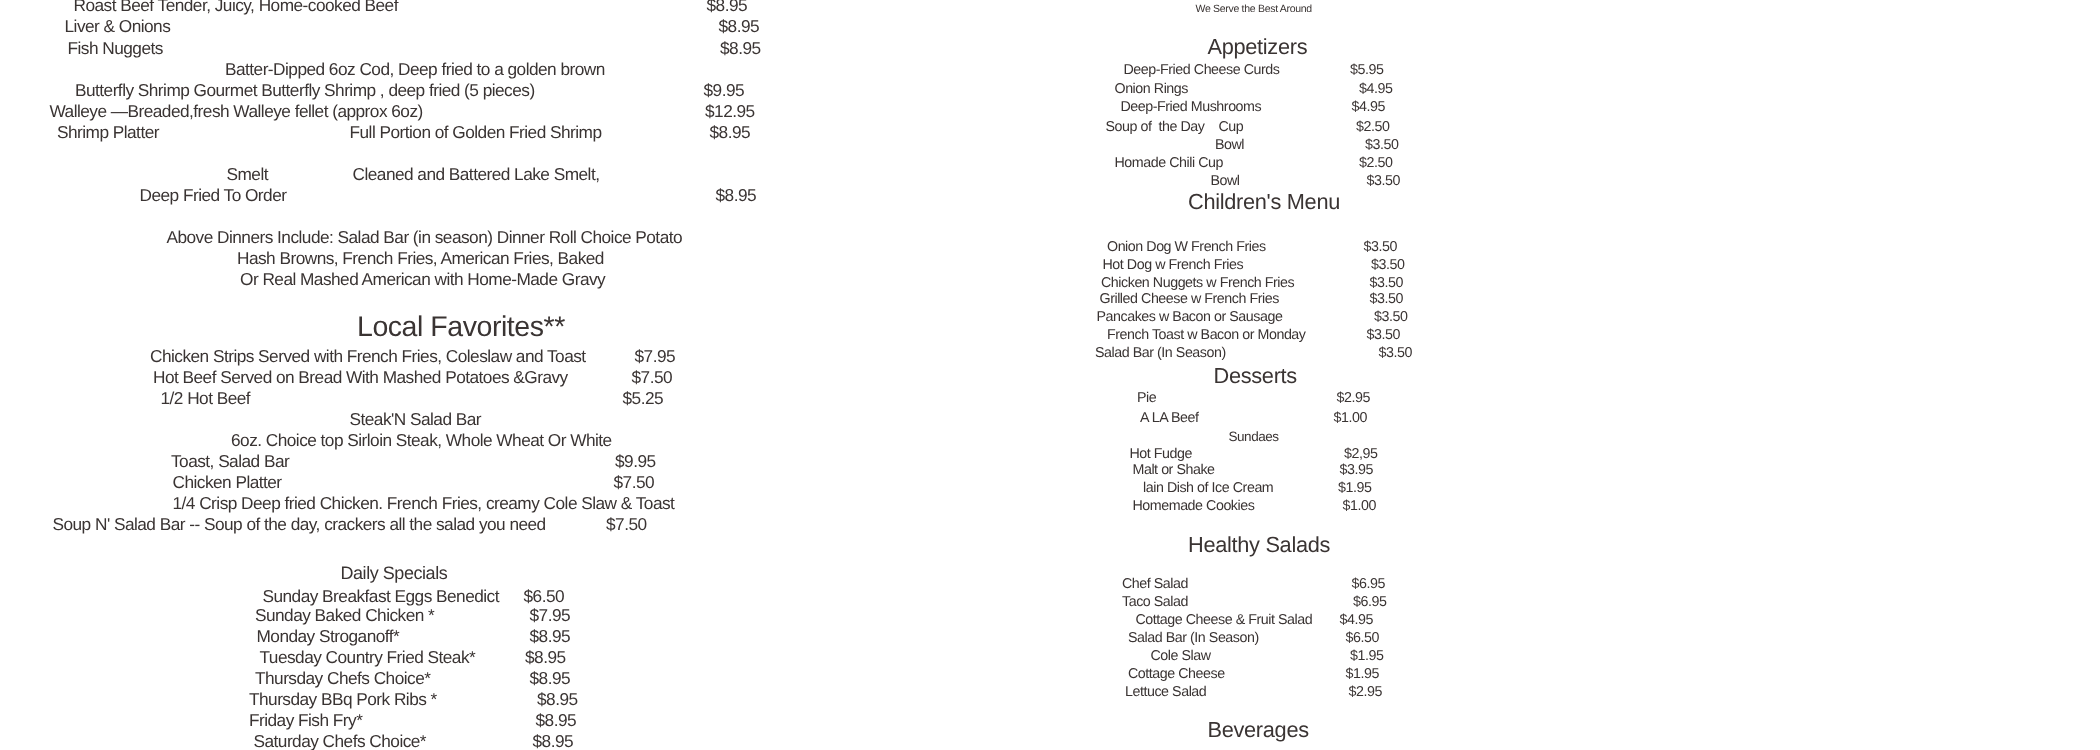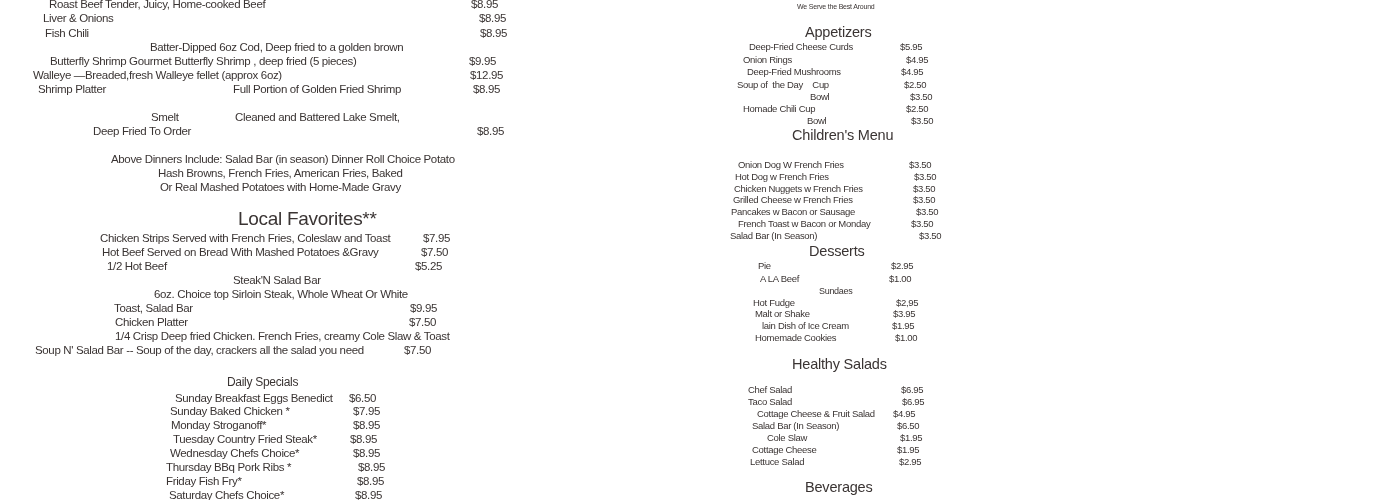--- a/index.html
+++ b/index.html
@@ -14,21 +14,21 @@
 </head>
 <body>
 
 <div>
   <span class="t" style="left:49px;top:-3px">Roast Beef Tender, Juicy, Home-cooked Beef</span>
   <span class="t" style="left:471px;top:-3px">$8.95</span>
 
   <span class="t" style="left:43px;top:11px">Liver &amp; Onions</span>
   <span class="t" style="left:479px;top:11px">$8.95</span>
 
-  <span class="t" style="left:45px;top:26px">Fish Chili</span>
+  <span class="t" style="left:45px;top:26px">Fish Nuggets</span>
   <span class="t" style="left:480px;top:26px">$8.95</span>
 
   <span class="t" style="left:150px;top:40px">Batter-Dipped 6oz Cod, Deep fried to a golden brown</span>
 
   <span class="t" style="left:50px;top:54px">Butterfly Shrimp  Gourmet Butterfly Shrimp , deep fried (5 pieces)</span>
   <span class="t" style="left:469px;top:54px">$9.95</span>
 
   <span class="t" style="left:33px;top:68px">Walleye —Breaded,fresh Walleye fellet (approx 6oz)</span>
   <span class="t" style="left:470px;top:68px">$12.95</span>
 
@@ -37,21 +37,21 @@
   <span class="t" style="left:473px;top:82px">$8.95</span>
 
   <span class="t" style="left:151px;top:110px">Smelt</span>
   <span class="t" style="left:235px;top:110px">Cleaned and Battered Lake Smelt,</span>
 
   <span class="t" style="left:93px;top:124px">Deep Fried To Order</span>
   <span class="t" style="left:477px;top:124px">$8.95</span>
 
   <span class="t" style="left:111px;top:152px">Above Dinners Include: Salad Bar (in season) Dinner Roll Choice Potato</span>
   <span class="t" style="left:158px;top:166px">Hash Browns, French Fries, American Fries, Baked</span>
-  <span class="t" style="left:160px;top:180px">Or Real Mashed Potatoes with Home-Made Gravy</span>
+  <span class="t" style="left:160px;top:180px">Or Real Mashed American with Home-Made Gravy</span>
 
   <span class="t h1" style="left:238px;top:208px">Local Favorites**</span>
 
   <span class="t" style="left:100px;top:231px">Chicken Strips Served with French Fries, Coleslaw and Toast</span>
   <span class="t" style="left:423px;top:231px">$7.95</span>
 
   <span class="t" style="left:102px;top:245px">Hot Beef Served on Bread With Mashed Potatoes &amp;Gravy</span>
   <span class="t" style="left:421px;top:245px">$7.50</span>
 
   <span class="t" style="left:107px;top:259px">1/2 Hot Beef</span>
@@ -79,21 +79,21 @@
 
   <span class="t" style="left:170px;top:404px">Sunday Baked Chicken *</span>
   <span class="t" style="left:353px;top:404px">$7.95</span>
 
   <span class="t" style="left:171px;top:418px">Monday Stroganoff*</span>
   <span class="t" style="left:353px;top:418px">$8.95</span>
 
   <span class="t" style="left:173px;top:432px">Tuesday Country Fried Steak*</span>
   <span class="t" style="left:350px;top:432px">$8.95</span>
 
-  <span class="t" style="left:170px;top:446px">Wednesday Chefs Choice*</span>
+  <span class="t" style="left:170px;top:446px">Thursday Chefs Choice*</span>
   <span class="t" style="left:353px;top:446px">$8.95</span>
 
   <span class="t" style="left:166px;top:460px">Thursday BBq Pork Ribs  *</span>
   <span class="t" style="left:358px;top:460px">$8.95</span>
 
   <span class="t" style="left:166px;top:474px">Friday Fish Fry*</span>
   <span class="t" style="left:357px;top:474px">$8.95</span>
 
   <span class="t" style="left:169px;top:488px">Saturday Chefs Choice*</span>
   <span class="t" style="left:355px;top:488px">$8.95</span>

